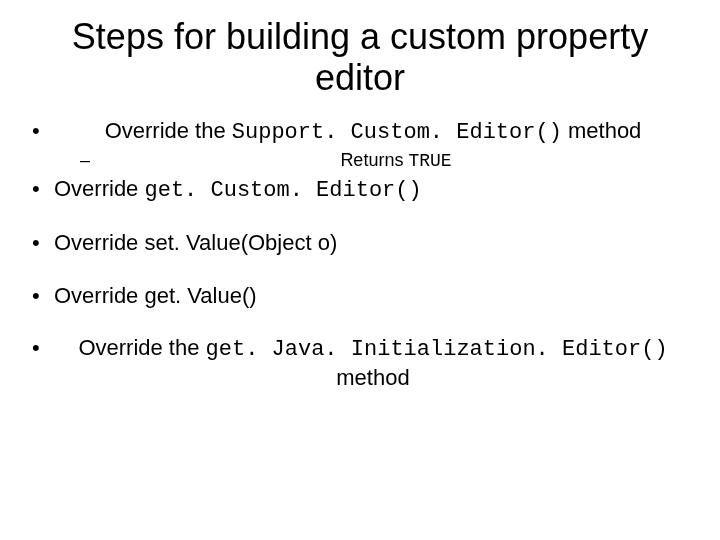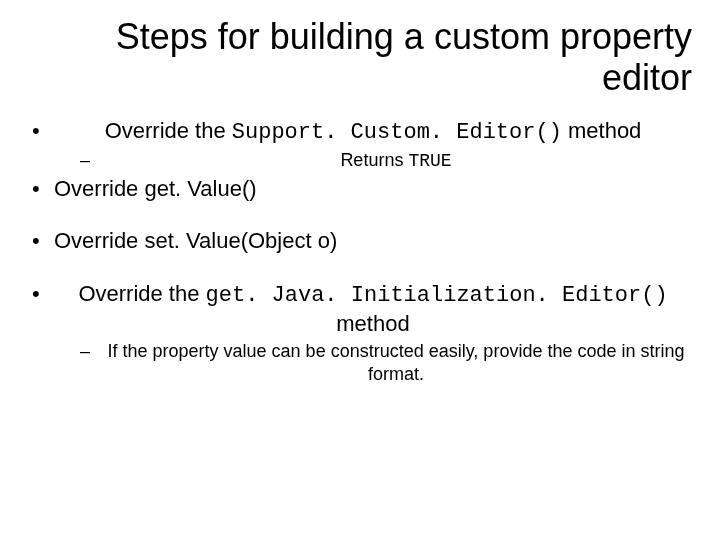--- a/index.html
+++ b/index.html
@@ -11,21 +11,21 @@
     font-family: Arial, Helvetica, sans-serif;
     color: #000;
   }
   .slide {
     box-sizing: border-box;
     width: 720px;
     height: 540px;
     padding: 12px 28px 0 28px;
   }
   .title {
-    text-align: right;
+    text-align: center;
     font-size: 36px;
     line-height: 1.15;
     margin: 4px 0 18px 0;
     font-weight: 400;
   }
   ul.top {
     list-style: none;
     margin: 0;
     padding: 0;
   }
@@ -81,33 +81,31 @@
 
     <li class="tight">
       <span>Override the </span><span class="mono">Support. Custom. Editor()</span><span> method</span>
       <ul class="sub">
         <li>
           <span>Returns </span><span class="mono">TRUE</span>
         </li>
       </ul>
     </li>
 
-
     <li>
-      <span>Override get. Value()</span>
+      <span>Override </span><span class="mono">get. Custom. Editor()</span>
     </li>
 
     <li>
       <span>Override set. Value(Object o)</span>
     </li>
 
+    <li>
+      <span>Override get. Value()</span>
+    </li>
+
     <li class="tight">
       <span>Override the </span><span class="mono">get. Java. Initialization. Editor()</span><span> method</span>
-      <ul class="sub">
-        <li>
-          <span>If the property value can be constructed easily, provide the code in string format.</span>
-        </li>
-      </ul>
     </li>
 
   </ul>
 
 </div>
 
 </body></html>

